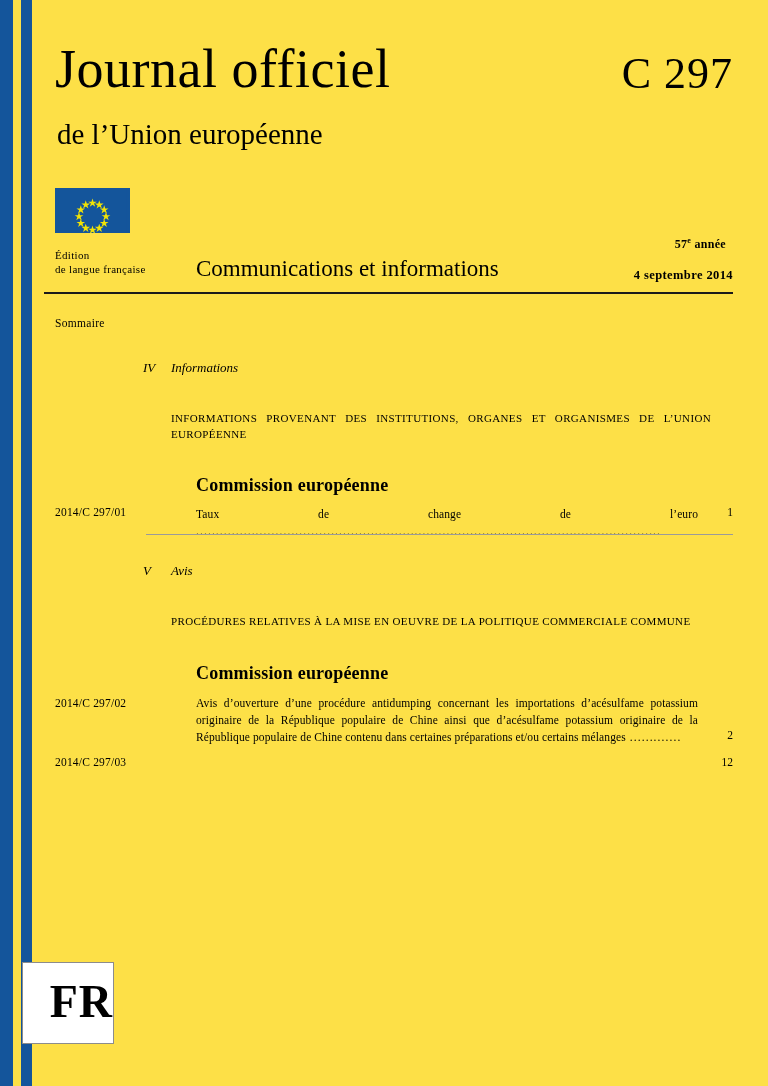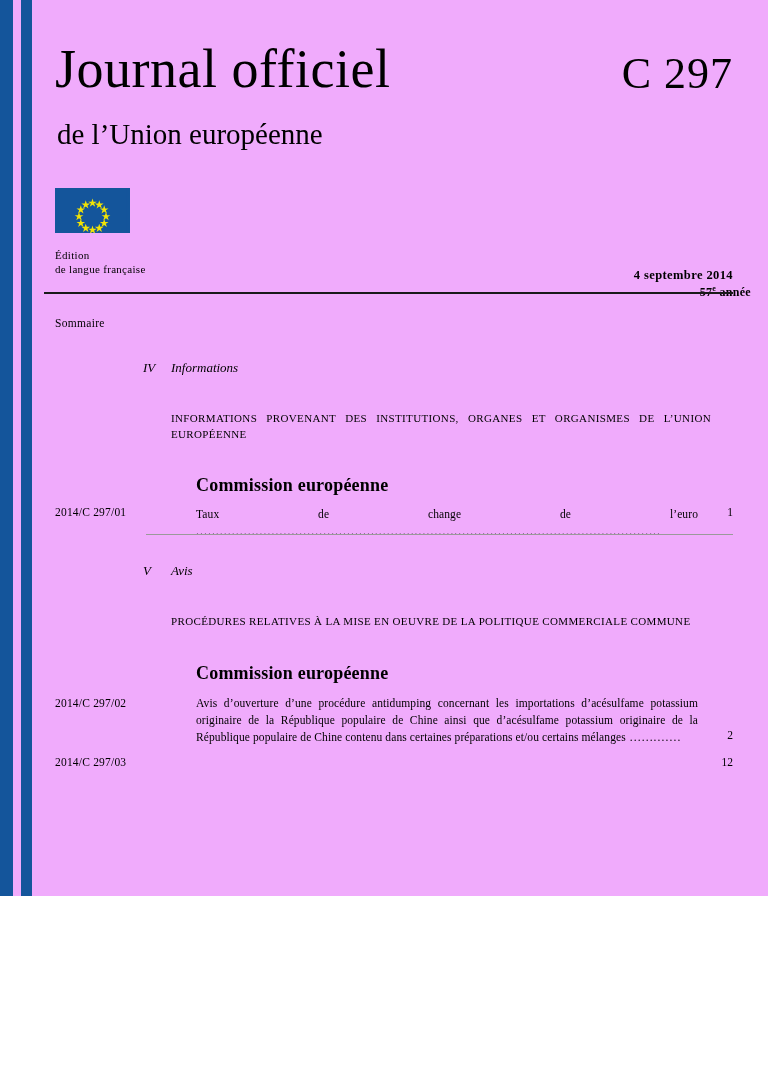--- a/index.html
+++ b/index.html
@@ -7,23 +7,23 @@
     padding: 0;
     background: #ffffff;
   }
   body {
     font-family: "Liberation Serif", "DejaVu Serif", serif;
     color: #000000;
   }
   #page {
     position: relative;
     width: 768px;
-    height: 896px;
+    height: 1086px;
     overflow: hidden;
-    background: #f0abfc;
+    background: #fde047;
   }
 
   
   .bar {
     position: absolute;
     top: 0;
     height: 1086px;
     background: #14559b;
   }
   .bar-outer { left: 0px;  width: 13px; }
@@ -87,27 +87,26 @@
   .centre-title {
     position: absolute;
     left: 196px;
     top: 255px;
     font-size: 23px;
     line-height: 28px;
     white-space: nowrap;
   }
   .year-line {
     position: absolute;
-    right: 17px;
+    right: 42px;
     top: 236px;
     font-size: 12px;
     font-weight: bold;
     letter-spacing: 0.3px;
     white-space: nowrap;
-    margin-top: 48px;
   }
   .year-line sup { font-size: 8px; }
   .date-line {
     position: absolute;
     right: 35px;
     top: 268px;
     font-size: 12.5px;
     font-weight: bold;
     letter-spacing: 0.4px;
     white-space: nowrap;
@@ -205,21 +204,21 @@
     background: #ffffff;
     border: 1px solid #8c8c8c;
     box-sizing: border-box;
   }
   .fr-box span {
     position: absolute;
     left: 0;
     right: 0;
     top: 50%;
     transform: translateY(-52%);
-    text-align: center;
+    text-align: right;
     font-size: 46px;
     font-weight: bold;
     letter-spacing: 1px;
     line-height: 1;
   }
 </style>
 </head>
 <body>
 
 <div id="page">
@@ -251,20 +250,21 @@
         <polygon points="36,16.4 37.4,20.6 41.8,20.6 38.2,23.2 39.6,27.4 36,24.8 32.4,27.4 33.8,23.2 30.2,20.6 34.6,20.6"></polygon>
       </g>
     </svg>
   </div>
 
   <div class="edition">
     <div>Édition</div>
     <div>de langue française</div>
   </div>
 
+  <div class="centre-title">Communications et informations</div>
 
   <div class="year-line"><span>57</span><sup>e</sup><span> année</span></div>
 
   <div class="date-line">4 septembre 2014</div>
 
   <div class="rule-main"></div>
 
   <div class="sommaire">Sommaire</div>
 
   <div class="part-num" style="top:360px;">IV</div>

